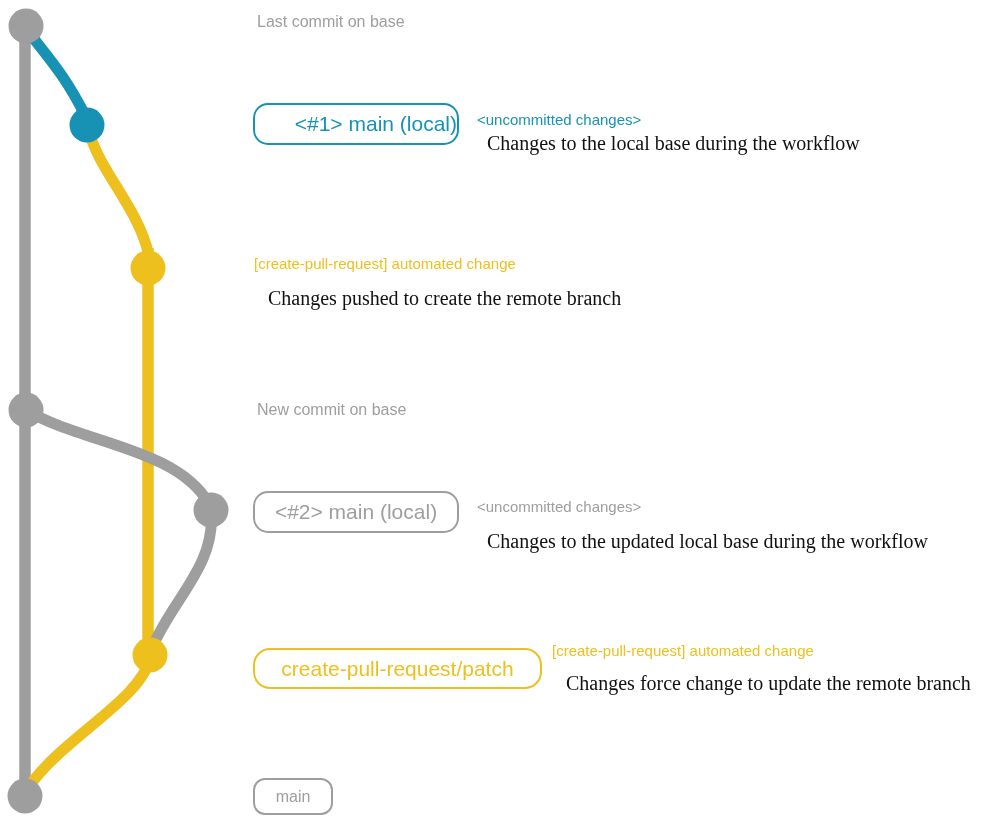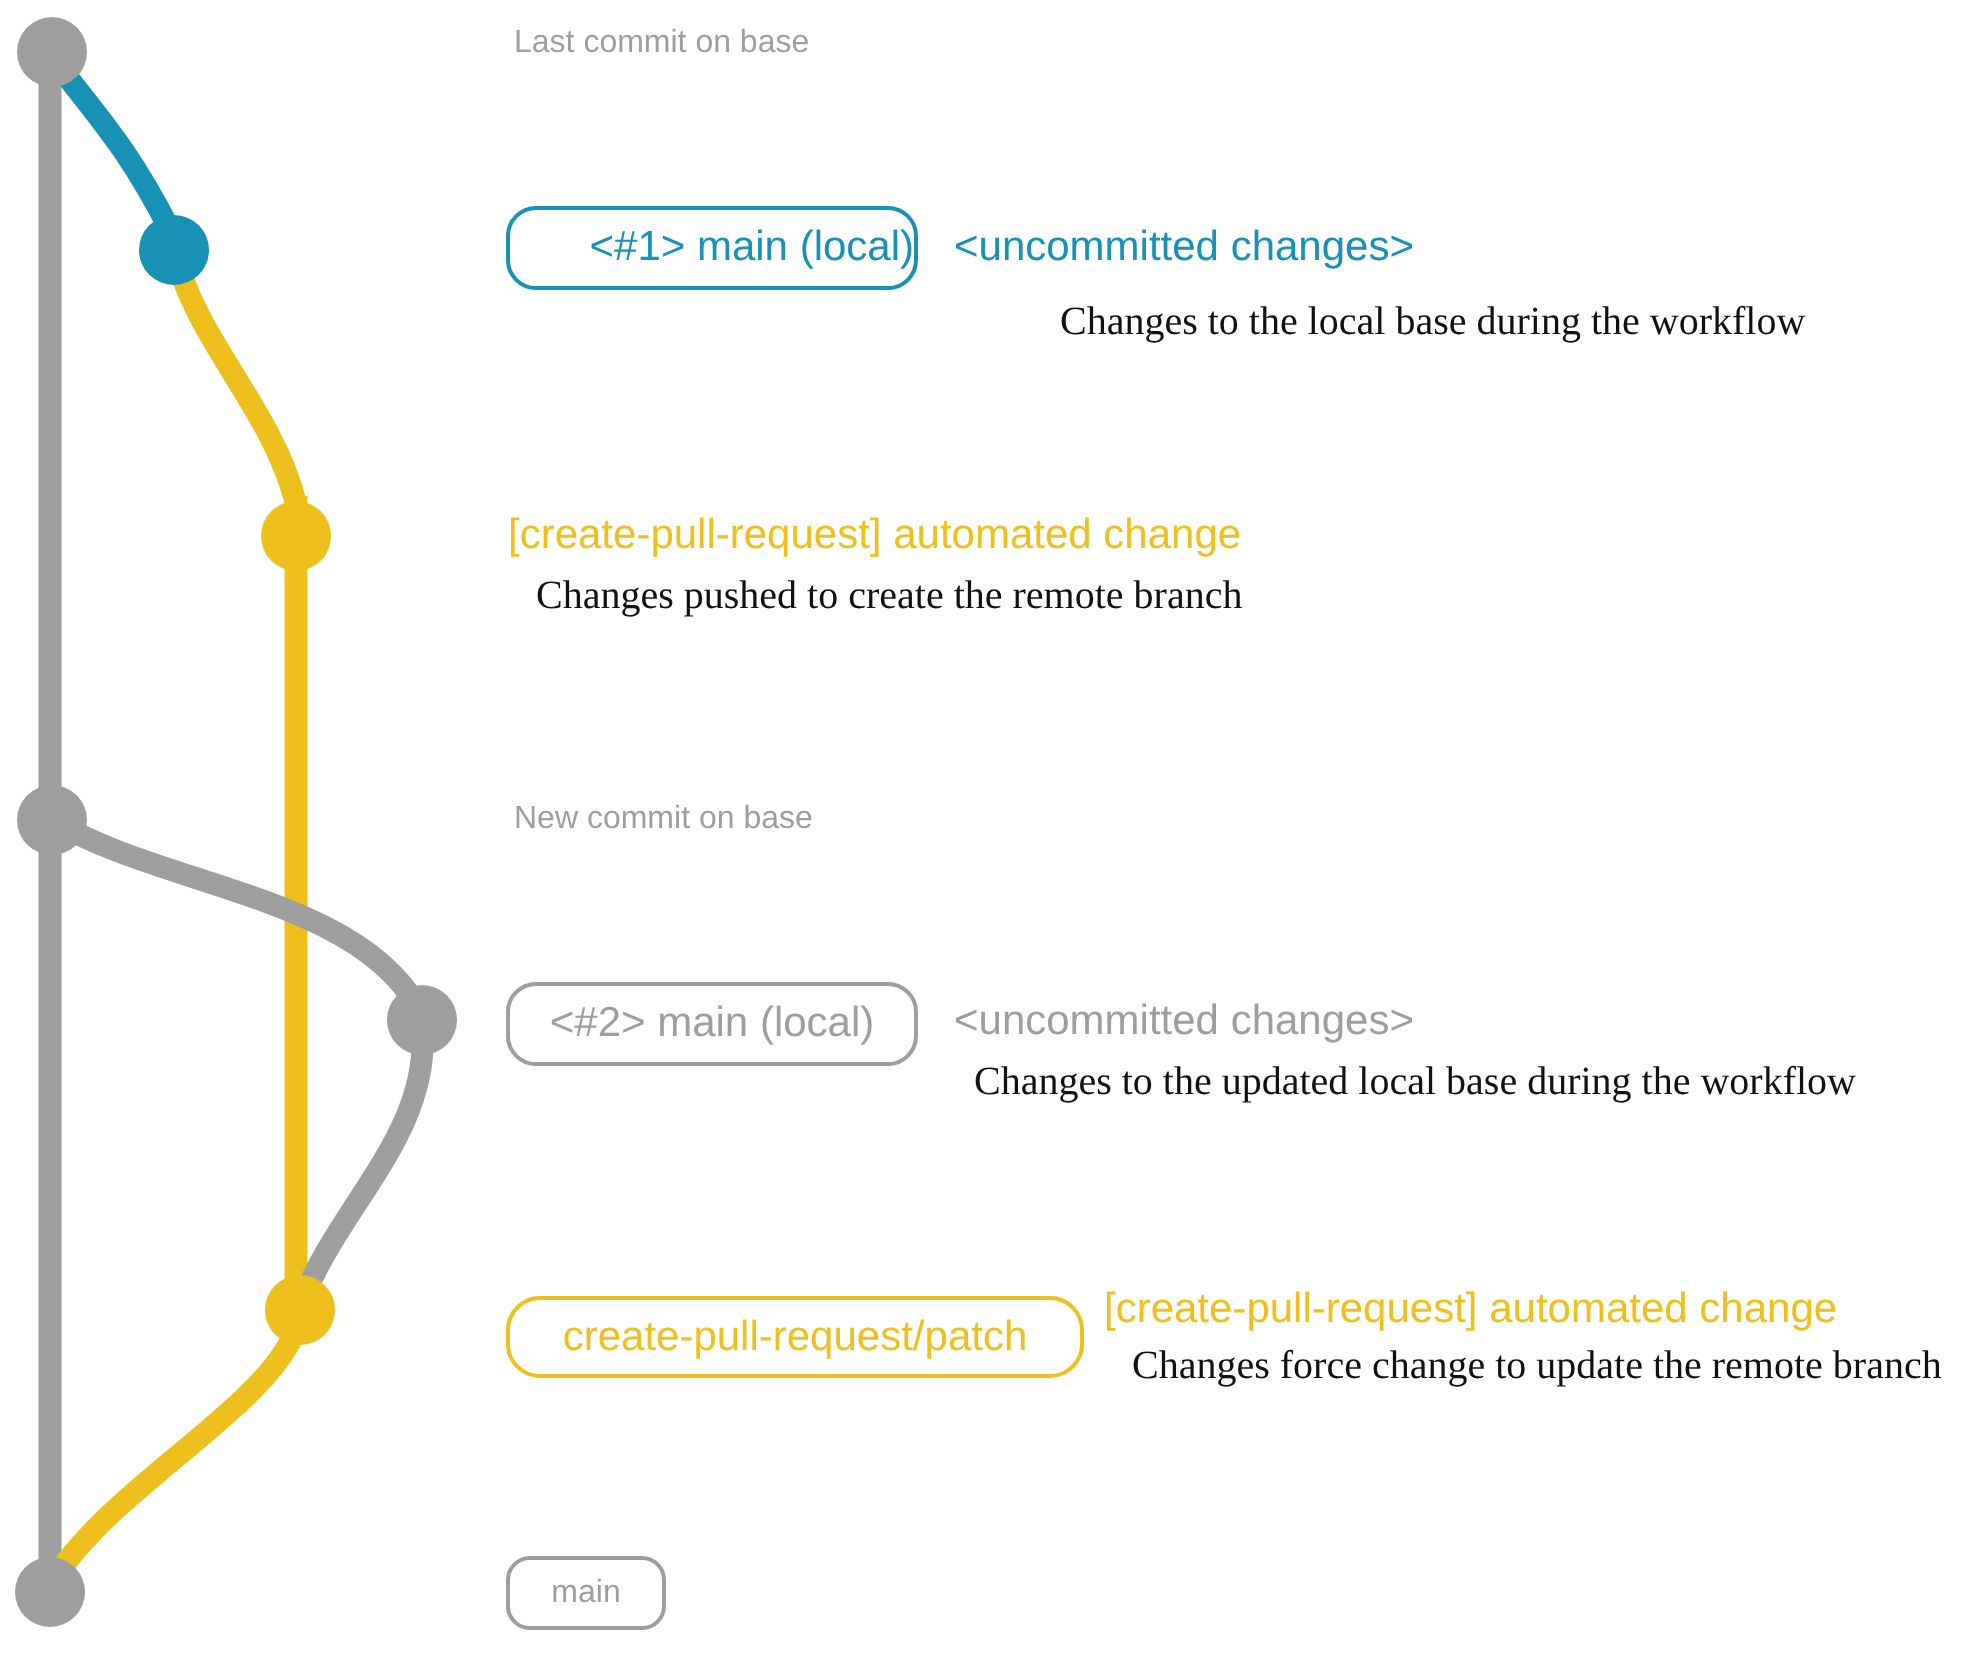--- a/index.html
+++ b/index.html
@@ -26,21 +26,21 @@
     justify-content: center;
     border: 2px solid;
     border-radius: 15px;
     font-size: 21px;
     white-space: nowrap;
     box-sizing: border-box;
     background: #ffffff;
   }
   .title {
     position: absolute;
-    font-size: 21px;
+    font-size: 15px;
     line-height: 1.1;
     white-space: nowrap;
   }
   .desc {
     position: absolute;
     font-family: "Liberation Serif", serif;
     font-size: 20px;
     line-height: 1.1;
     color: #111111;
     white-space: nowrap;
@@ -78,21 +78,21 @@
     <circle cx="148" cy="268" r="17.5" fill="#eec01e"></circle>
     <circle cx="150" cy="655" r="17.5" fill="#eec01e"></circle>
   </svg>
 
   <div class="lbl" style="left:257px; top:13px;">Last commit on base</div>
 
   <div class="badge teal" style="left:253px; top:103px; width:206px; height:42px;">
     <span>&lt;#1&gt; main (local)</span>
   </div>
   <div class="title teal" style="left:477px; top:112px;">&lt;uncommitted changes&gt;</div>
-  <div class="desc" style="left:487px; top:150px;margin-left:43px;">Changes to the local base during the workflow</div>
+  <div class="desc" style="left:487px; top:132px;">Changes to the local base during the workflow</div>
 
   <div class="title yellow" style="left:254px; top:256px;">[create-pull-request] automated change</div>
   <div class="desc" style="left:268px; top:287px;">Changes pushed to create the remote branch</div>
 
   <div class="lbl" style="left:257px; top:401px;">New commit on base</div>
 
   <div class="badge gray" style="left:253px; top:491px; width:206px; height:42px;">
     <span>&lt;#2&gt; main (local)</span>
   </div>
   <div class="title gray" style="left:477px; top:499px;">&lt;uncommitted changes&gt;</div>

